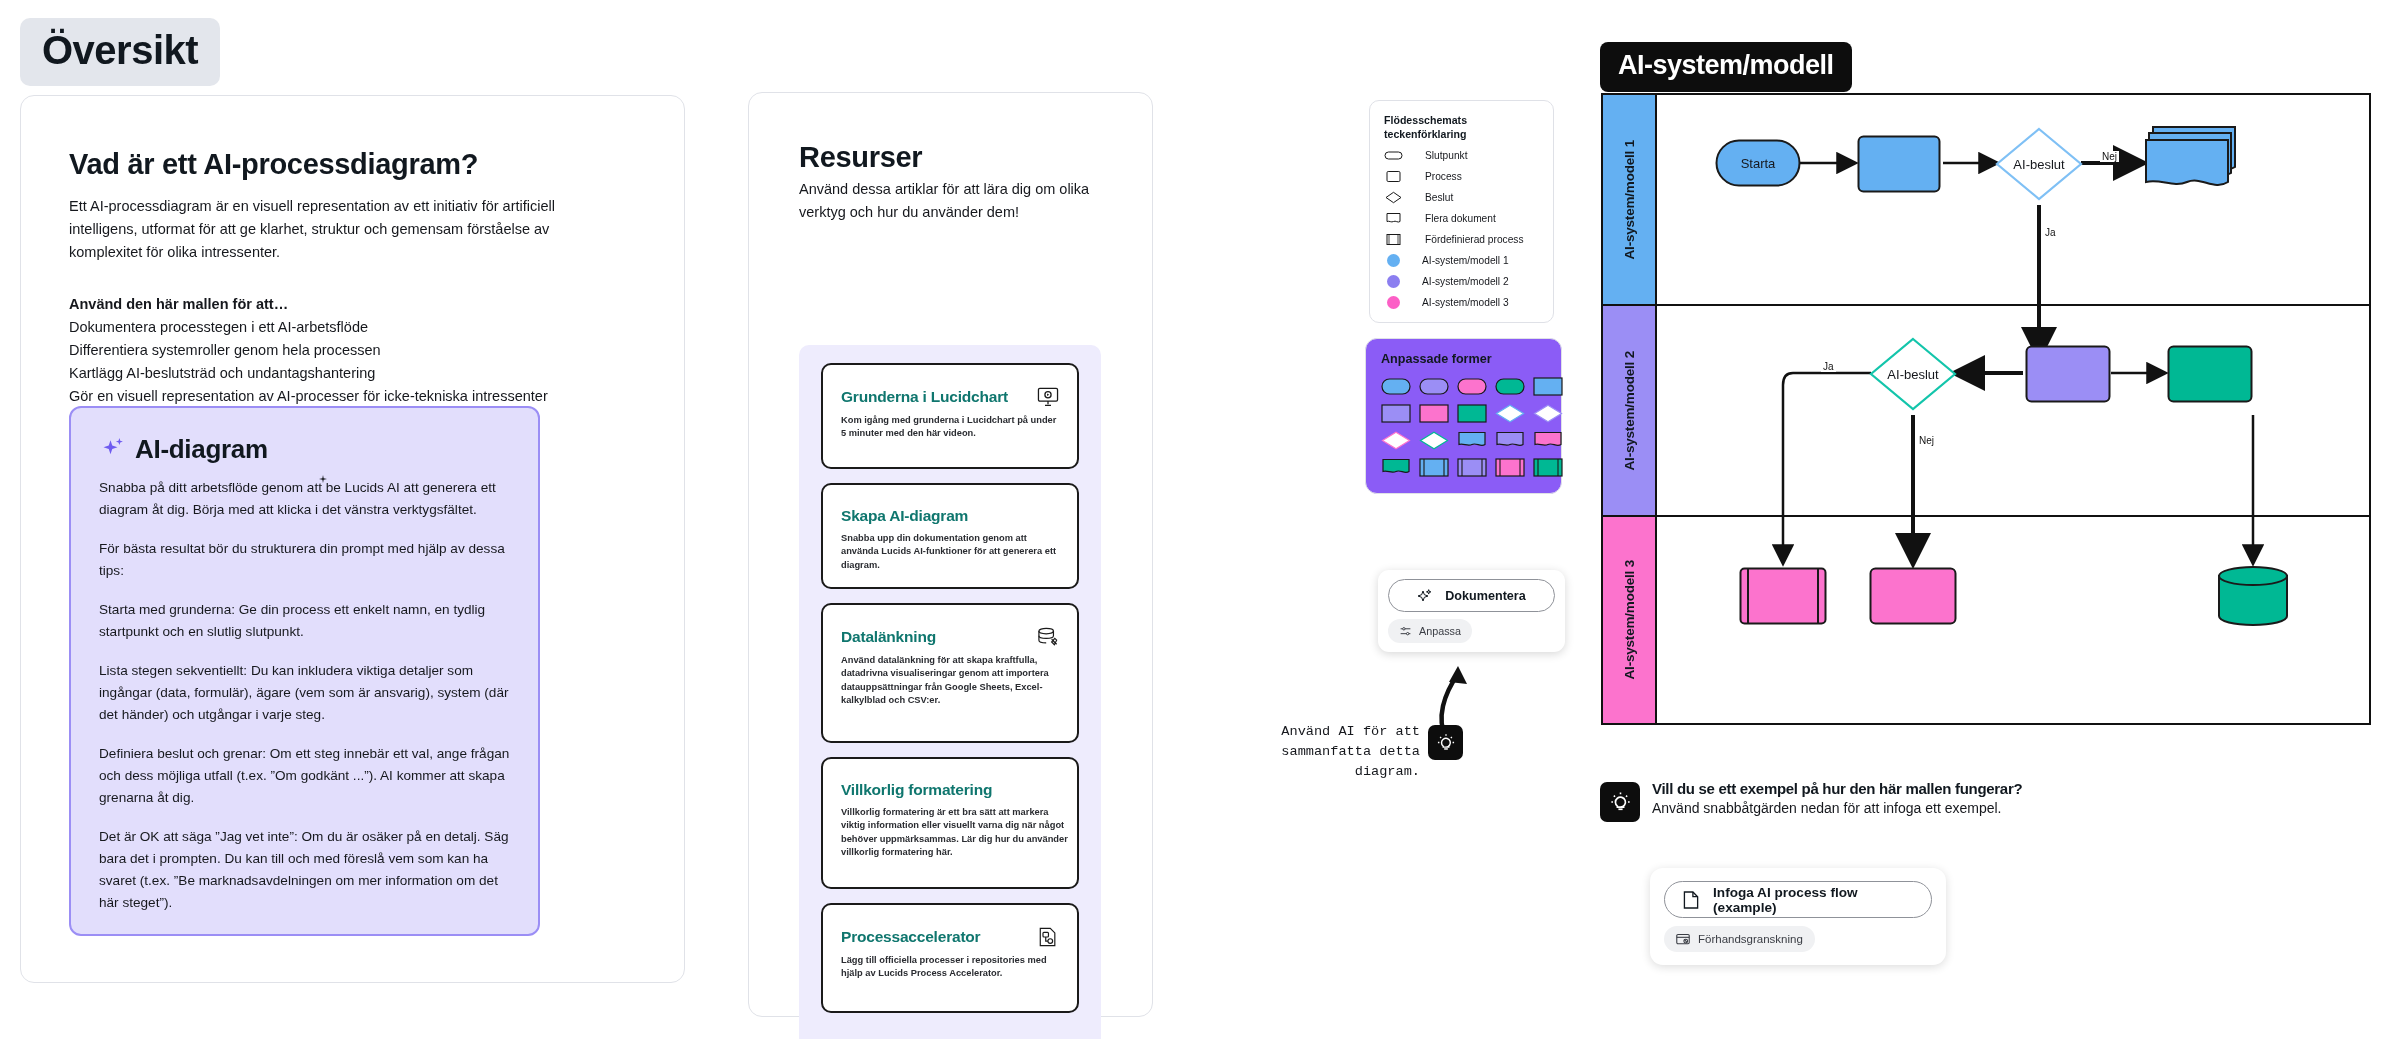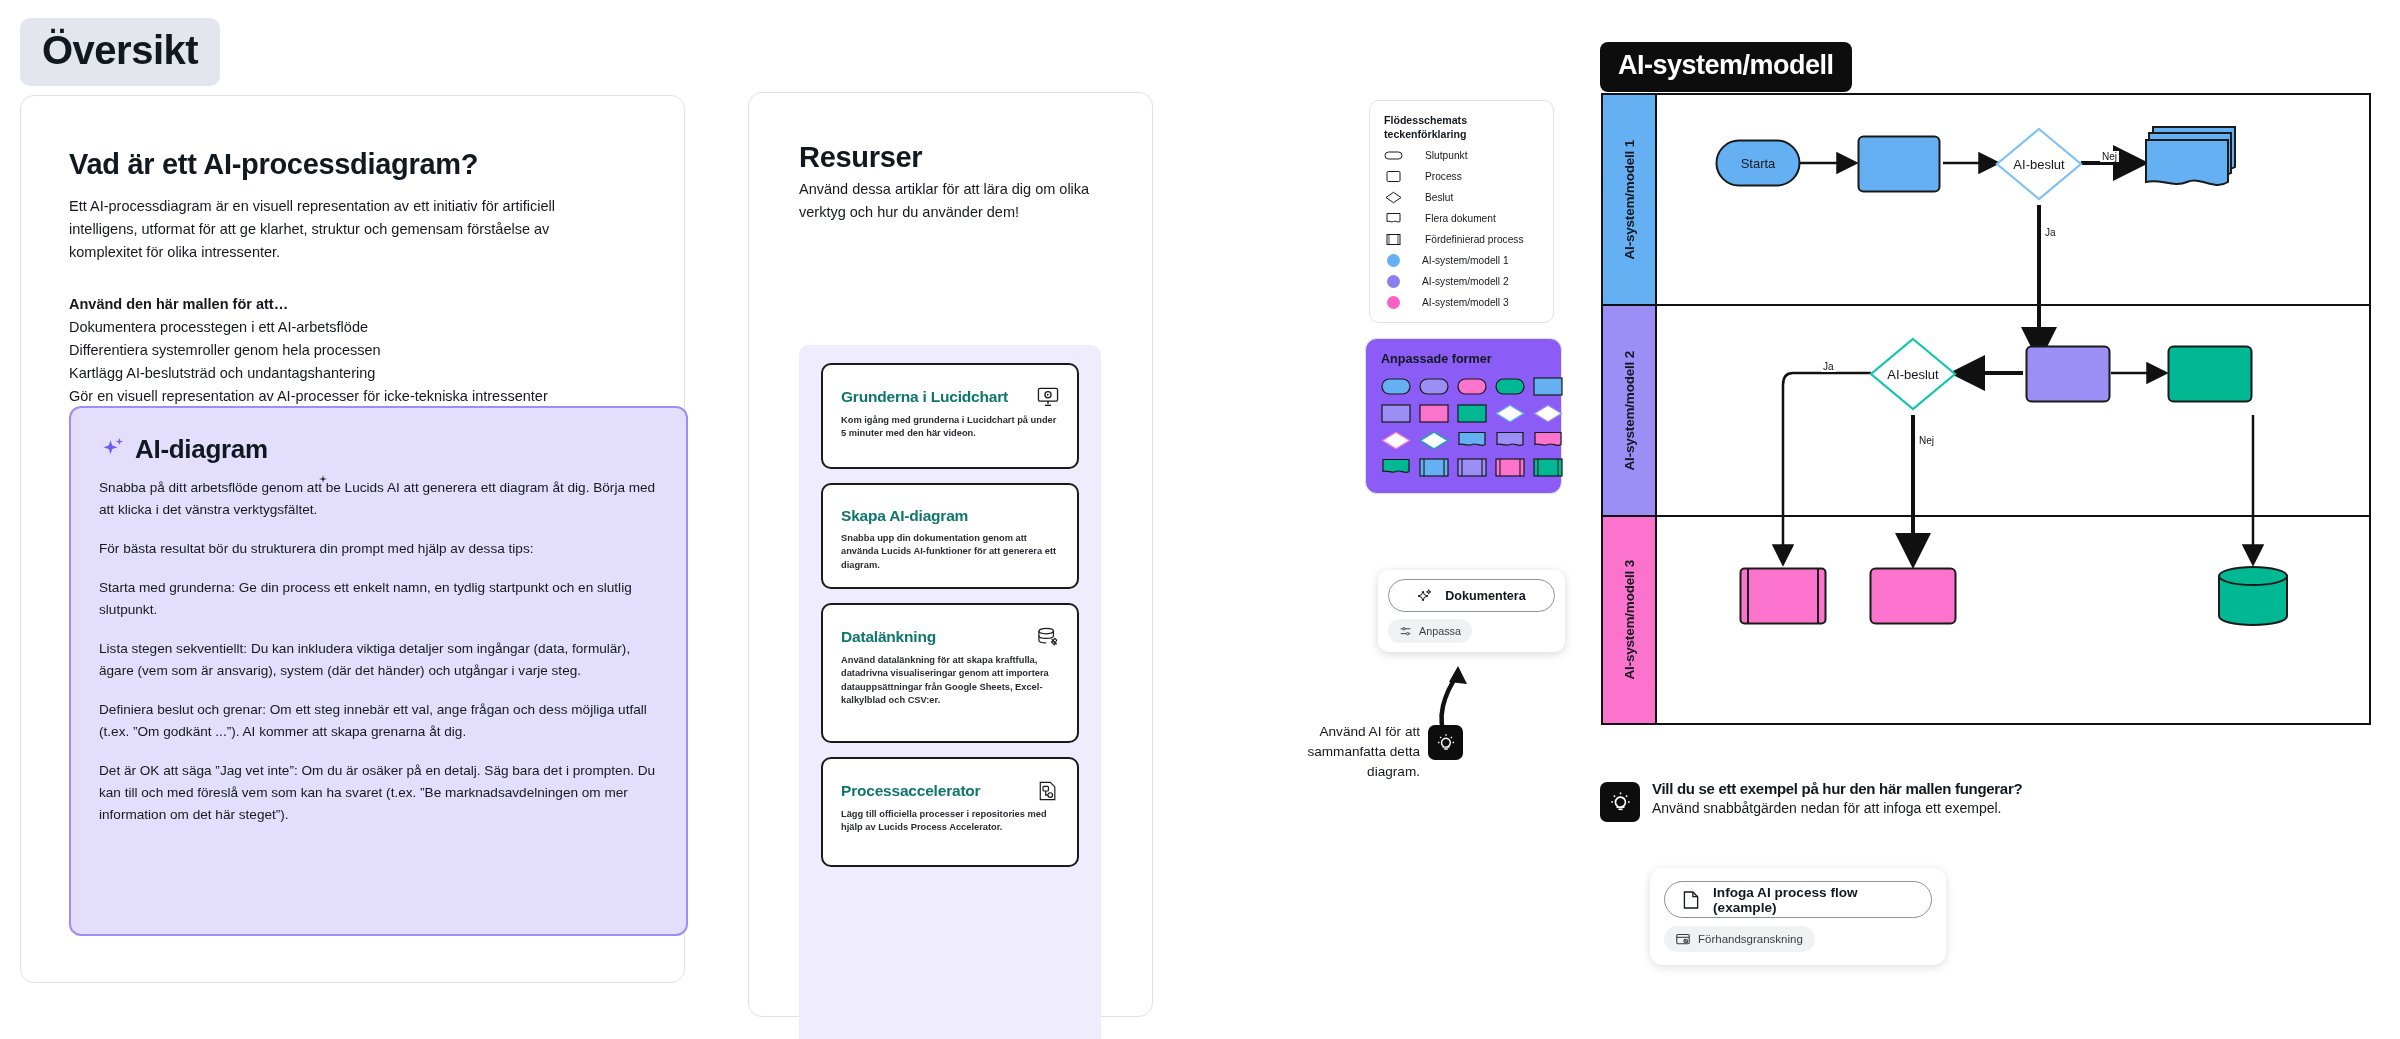--- a/index.html
+++ b/index.html
@@ -208,21 +208,21 @@
       <div class="h2">Vad är ett AI-processdiagram?</div>
       <div class="body-text" style="margin-top:14px; width:545px;">Ett AI-processdiagram är en visuell representation av ett initiativ för artificiell intelligens, utformat för att ge klarhet, struktur och gemensam förståelse av komplexitet för olika intressenter.</div>
 
       <div class="body-text bold-line" style="margin-top:28px;">Använd den här mallen för att…</div>
       <div class="body-text">Dokumentera processtegen i ett AI-arbetsflöde</div>
       <div class="body-text">Differentiera systemroller genom hela processen</div>
       <div class="body-text">Kartlägg AI-beslutsträd och undantagshantering</div>
       <div class="body-text">Gör en visuell representation av AI-processer för icke-tekniska intressenter</div>
     </div>
 
-    <div class="ai-card" style="left:48px; top:310px; width:619px; height:530px; padding:26px 28px;">
+    <div class="ai-card" style="left:48px; top:310px; width:471px; height:530px; padding:26px 28px;">
       <div class="ai-card-title">
         <svg class="sparkle" width="30" height="30" viewBox="0 0 24 24" fill="#6f5cf0">
           <path d="M9.2 4.2 10.6 8.4 14.8 9.8 10.6 11.2 9.2 15.4 7.8 11.2 3.6 9.8 7.8 8.4z"></path>
           <path d="M16.3 2.4 17.0 4.5 19.1 5.2 17.0 5.9 16.3 8.0 15.6 5.9 13.5 5.2 15.6 4.5z"></path>
         </svg>
         <span>AI-diagram</span>
       </div>
       <div style="margin-top:12px;">
         <p>Snabba på ditt arbetsflöde genom att be Lucids AI att generera ett diagram åt dig. Börja med att klicka      i det vänstra verktygsfältet.</p>
         <p>För bästa resultat bör du strukturera din prompt med hjälp av dessa tips:</p>
@@ -272,20 +272,26 @@
           <svg class="res-icon" viewBox="0 0 24 22" fill="none" stroke="#1a1a1a" stroke-width="1.3">
             <ellipse cx="10" cy="4.5" rx="8" ry="3"></ellipse>
             <path d="M2 4.5v5c0 1.7 3.6 3 8 3s8-1.3 8-3v-5"></path>
             <path d="M2 9.5v5c0 1.7 3.6 3 8 3"></path>
             <path d="M16 13.5l5.5 5.5M19.5 12.5l2 2-2.5 5-3-3z"></path>
           </svg>
         </div>
         <div class="res-desc" style="width:228px;">Använd datalänkning för att skapa kraftfulla, datadrivna visualiseringar genom att importera datauppsättningar från Google Sheets, Excel-kalkylblad och CSV:er.</div>
       </div>
 
+      <div class="res-card" style="height:132px;">
+        <div class="res-head">
+          <div class="res-title">Villkorlig formatering</div>
+        </div>
+        <div class="res-desc" style="width:228px;">Villkorlig formatering är ett bra sätt att markera viktig information eller visuellt varna dig när något behöver uppmärksammas. Lär dig hur du använder villkorlig formatering här.</div>
+      </div>
 
       <div class="res-card" style="height:110px;">
         <div class="res-head">
           <div class="res-title">Processaccelerator</div>
           <svg class="res-icon" viewBox="0 0 24 22" fill="none" stroke="#1a1a1a" stroke-width="1.3">
             <path d="M3.5 1.5h11l5 5v14h-16z"></path>
             <rect x="6.5" y="6" width="6" height="5" rx="1"></rect>
             <circle cx="14.5" cy="15.5" r="2.6"></circle>
             <path d="M9.5 11v4.5h2.4"></path>
           </svg>
@@ -436,21 +442,21 @@
       </svg>
       <span>Anpassa</span>
     </div>
   </div>
 
   <svg style="position:absolute; left:1424px; top:660px;" width="60" height="80" viewBox="0 0 60 80">
     <path d="M22 78 C 12 58, 20 34, 34 14" stroke="#111" stroke-width="4.5" fill="none"></path>
     <path d="M34 6 L 43 24 L 25 22 Z" fill="#111"></path>
   </svg>
 
-  <div class="callout-text" style="left:1270px; top:722px; width:150px;">
+  <div class="callout-text" style="left:1270px; top:722px; width:150px;font-family:Liberation Mono, monospace;">
     <div>Använd AI för att</div>
     <div>sammanfatta detta</div>
     <div>diagram.</div>
   </div>
 
   <div class="bulb-badge" style="left:1428px; top:725px; width:35px; height:35px;">
     <svg width="22" height="22" viewBox="0 0 24 24" fill="none" stroke="#fff" stroke-width="1.6">
       <path d="M12 16.5a4.8 4.8 0 1 0-3-8.6 4.8 4.8 0 0 0 0 7.6v1h6v-1"></path>
       <path d="M10 18.5h4" stroke-width="1.6"></path>
       <path d="M12 2.5v1.6M5.6 5.4l1.1 1.1M18.4 5.4l-1.1 1.1M3.2 11.5h1.6M19.2 11.5h1.6" stroke-width="1.5"></path>

